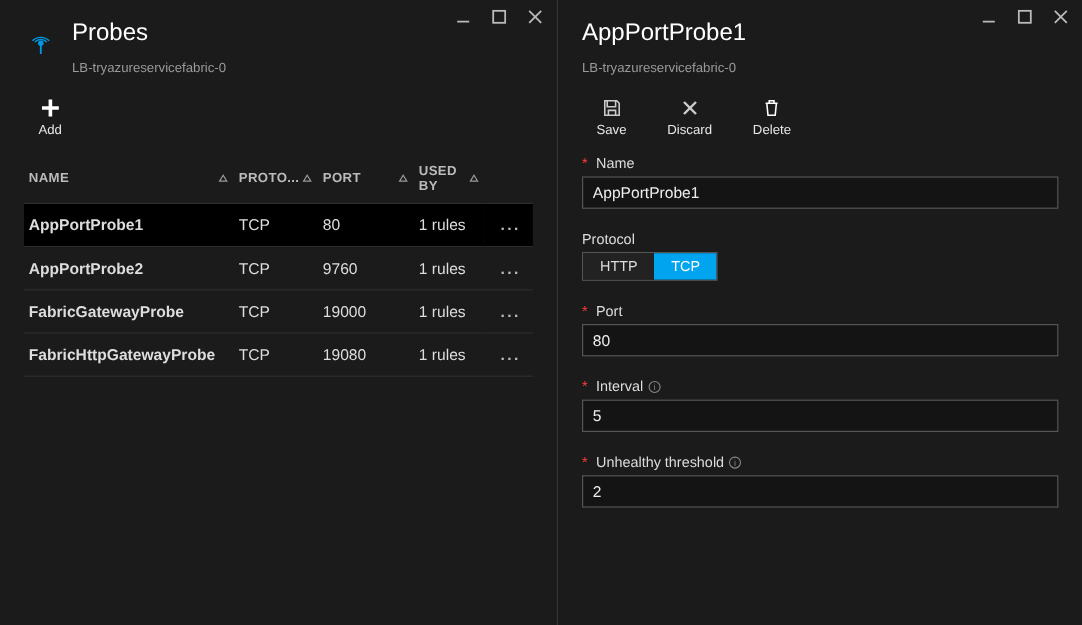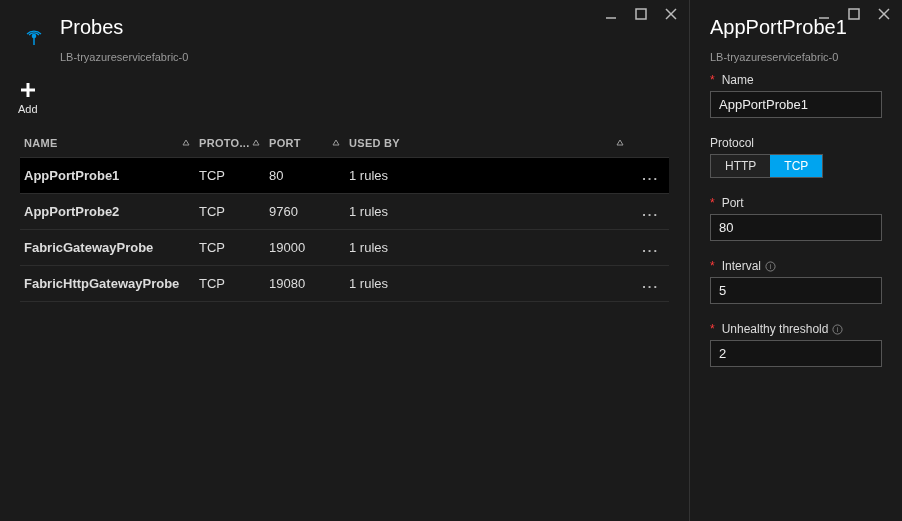--- a/index.html
+++ b/index.html
@@ -11,40 +11,40 @@
     height: 521px;
     overflow: hidden;
     display: flex;
   }
   .panel {
     display: flex;
     flex-direction: column;
     position: relative;
     background: #1b1b1b;
   }
-  .panel-left { width: 690px; border-right: 1px solid #333; }
+  .panel-left { width: 465px; border-right: 1px solid #333; }
   .panel-right { flex: 1; }
 
   .window-controls {
     position: absolute;
     top: 6px;
     right: 10px;
     display: flex;
     gap: 14px;
     align-items: center;
   }
   .win-ctrl { width: 16px; height: 16px; display:flex; align-items:center; justify-content:center; cursor:pointer; color:#bbb; }
 
   .blade-header { padding: 16px 20px 10px 20px; display:flex; align-items:flex-start; gap:12px; }
   .blade-icon { width:28px; height:28px; flex-shrink:0; margin-top:2px; }
   .blade-title { font-size: 20px; font-weight: 300; color:#fff; }
   .blade-sub { font-size: 11px; color: #9a9a9a; margin-top:12px; }
 
   .toolbar { padding: 8px 18px 14px 18px; display:flex; gap:20px; }
-  .tool-btn { display:flex; flex-direction:column; align-items:center; gap:4px; cursor:pointer; color:#e6e6e6; font-size:11px; }
+  .tool-btn { display:flex; flex-direction:column; align-items:center; gap:4px; cursor:pointer; color:#e6e6e6; font-size:11px;margin-left:14px; }
   .tool-btn .ticon { width:18px; height:18px; display:flex; align-items:center; justify-content:center;}
 
   .panel-body { padding: 0 20px; }
 
   .search-box { display:flex; align-items:center; border:1px solid #555; background:#141414; padding:4px 8px; margin-bottom:14px; }
   .search-box svg { flex-shrink:0; margin-right:6px; }
   .search-box input { flex:1; background:transparent; border:none; outline:none; color:#ccc; font-size:13px; font-style:italic; }
 
   table { width:100%; border-collapse:collapse; table-layout:fixed; }
   th { text-align:left; font-size:11px; font-weight:700; color:#bbb; padding:8px 4px; letter-spacing:0.3px; }
@@ -218,20 +218,47 @@
       </span>
   </div>
 
   <div class="blade-header" style="padding-left:20px;">
     <div>
       <div class="blade-title">AppPortProbe1</div>
       <div class="blade-sub">LB-tryazureservicefabric-0</div>
     </div>
   </div>
 
+  <div class="toolbar">
+    <div class="tool-btn">
+      <span class="ticon">
+          <svg width="16" height="16" viewBox="0 0 16 16">
+            <path d="M2 2h10l2 2v10H2z M4 2v5h7V2 M5 10h6v4H5z" fill="none" stroke="#ccc" stroke-width="1.3"></path>
+          </svg>
+        </span>
+      <span>Save</span>
+    </div>
+    <div class="tool-btn">
+      <span class="ticon">
+          <svg width="14" height="14" viewBox="0 0 14 14">
+            <line x1="2" y1="2" x2="12" y2="12" stroke="#ccc" stroke-width="2"></line>
+            <line x1="12" y1="2" x2="2" y2="12" stroke="#ccc" stroke-width="2"></line>
+          </svg>
+        </span>
+      <span>Discard</span>
+    </div>
+    <div class="tool-btn">
+      <span class="ticon">
+          <svg width="14" height="16" viewBox="0 0 14 16">
+            <path d="M2 4h10 M5 4V2h4v2 M3 4l1 10h6l1-10" fill="none" stroke="#fff" stroke-width="1.3"></path>
+          </svg>
+        </span>
+      <span>Delete</span>
+    </div>
+  </div>
 
   <div class="form-group">
     <div class="form-label">
         <span class="req">*</span>
         <span>Name</span>
       </div>
     <input class="text-input" value="AppPortProbe1" style="">
   </div>
 
   <div class="form-group">

